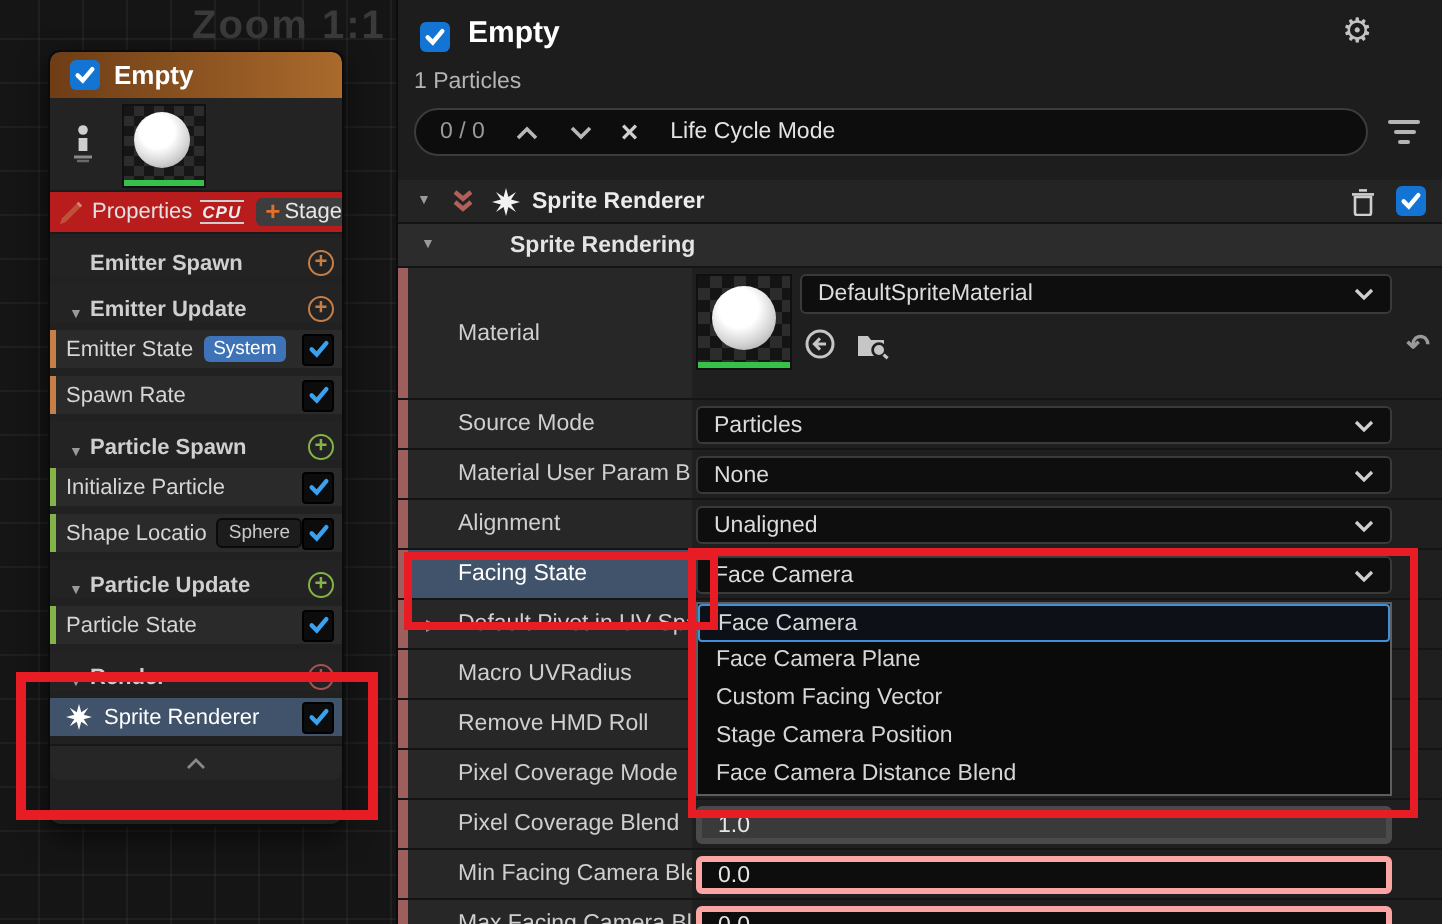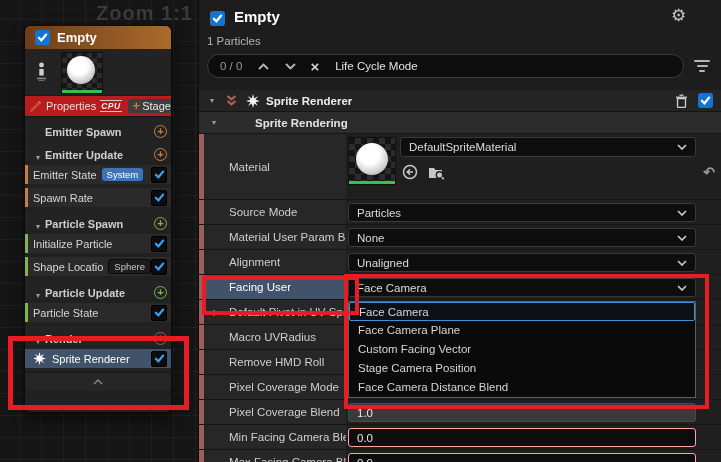--- a/index.html
+++ b/index.html
@@ -94,21 +94,21 @@
     display:flex;align-items:center;padding-left:25px;box-sizing:border-box;font-size:11.5px;
     color:#cfcfcf;white-space:nowrap;overflow:hidden;position:relative;}
   .p-label.hl{background:var(--selected_row);color:#fff;}
   .p-label .exp{position:absolute;left:9px;font-size:8px;color:#9a9a9a;}
   .p-value{flex:1;background:#1f1f1f;position:relative;box-sizing:border-box;}
   .combo{position:absolute;left:2px;top:3px;right:26px;height:19px;background:#0e0e0e;
     border:1px solid #3a3a3a;border-radius:3px;display:flex;align-items:center;
     padding:0 8px;font-size:11.5px;color:#dcdcdc;box-sizing:border-box;}
   .combo .flex{flex:1;}
   .numbox{position:absolute;left:2px;top:3px;right:26px;height:19px;background:#0d0d0d;
-    border:1px solid #fca5a5;border-radius:3px;display:flex;align-items:center;
+    border:3px solid #fca5a5;border-radius:3px;display:flex;align-items:center;
     padding:0 8px;font-size:11.5px;color:#e6e6e6;box-sizing:border-box;}
   .numbox.slider{background:#3a3a3a;border-color:#4a4a4a;}
   
   .mat-thumb{position:absolute;left:2px;top:3px;width:46px;height:46px;background:
     repeating-conic-gradient(#2c2c2c 0% 25%,#141414 0% 50%) 0 0/12px 12px;border:1px solid #101010;}
   .mat-thumb .sphere{position:absolute;left:7px;top:5px;width:32px;height:32px;border-radius:50%;
     background:radial-gradient(circle at 42% 35%,#ffffff 0 35%,#d2d2d2 65%,#8f8f8f 100%);}
   .mat-thumb .bar{position:absolute;left:0;bottom:0;width:100%;height:3px;background:var(--green_bar);}
   .mat-combo{position:absolute;left:54px;top:3px;right:26px;height:20px;background:#0e0e0e;
     border:1px solid #3a3a3a;border-radius:3px;display:flex;align-items:center;padding:0 8px;
@@ -415,21 +415,21 @@
               <span>
                 <svg width="10" height="6" viewBox="0 0 10 6">
                   <path d="M1 1l4 4 4-4" stroke="#cfcfcf" stroke-width="1.6" fill="none"></path>
                 </svg>
               </span>
             </div>
           </div>
         </div>
         <div class="p-row">
           <div class="p-label hl">
-            <span>Facing User</span>
+            <span>Facing State</span>
           </div>
           <div class="p-value">
             <div class="combo">
               <span>Face Camera</span>
               <span class="flex"></span>
               <span>
                 <svg width="10" height="6" viewBox="0 0 10 6">
                   <path d="M1 1l4 4 4-4" stroke="#cfcfcf" stroke-width="1.6" fill="none"></path>
                 </svg>
               </span>

